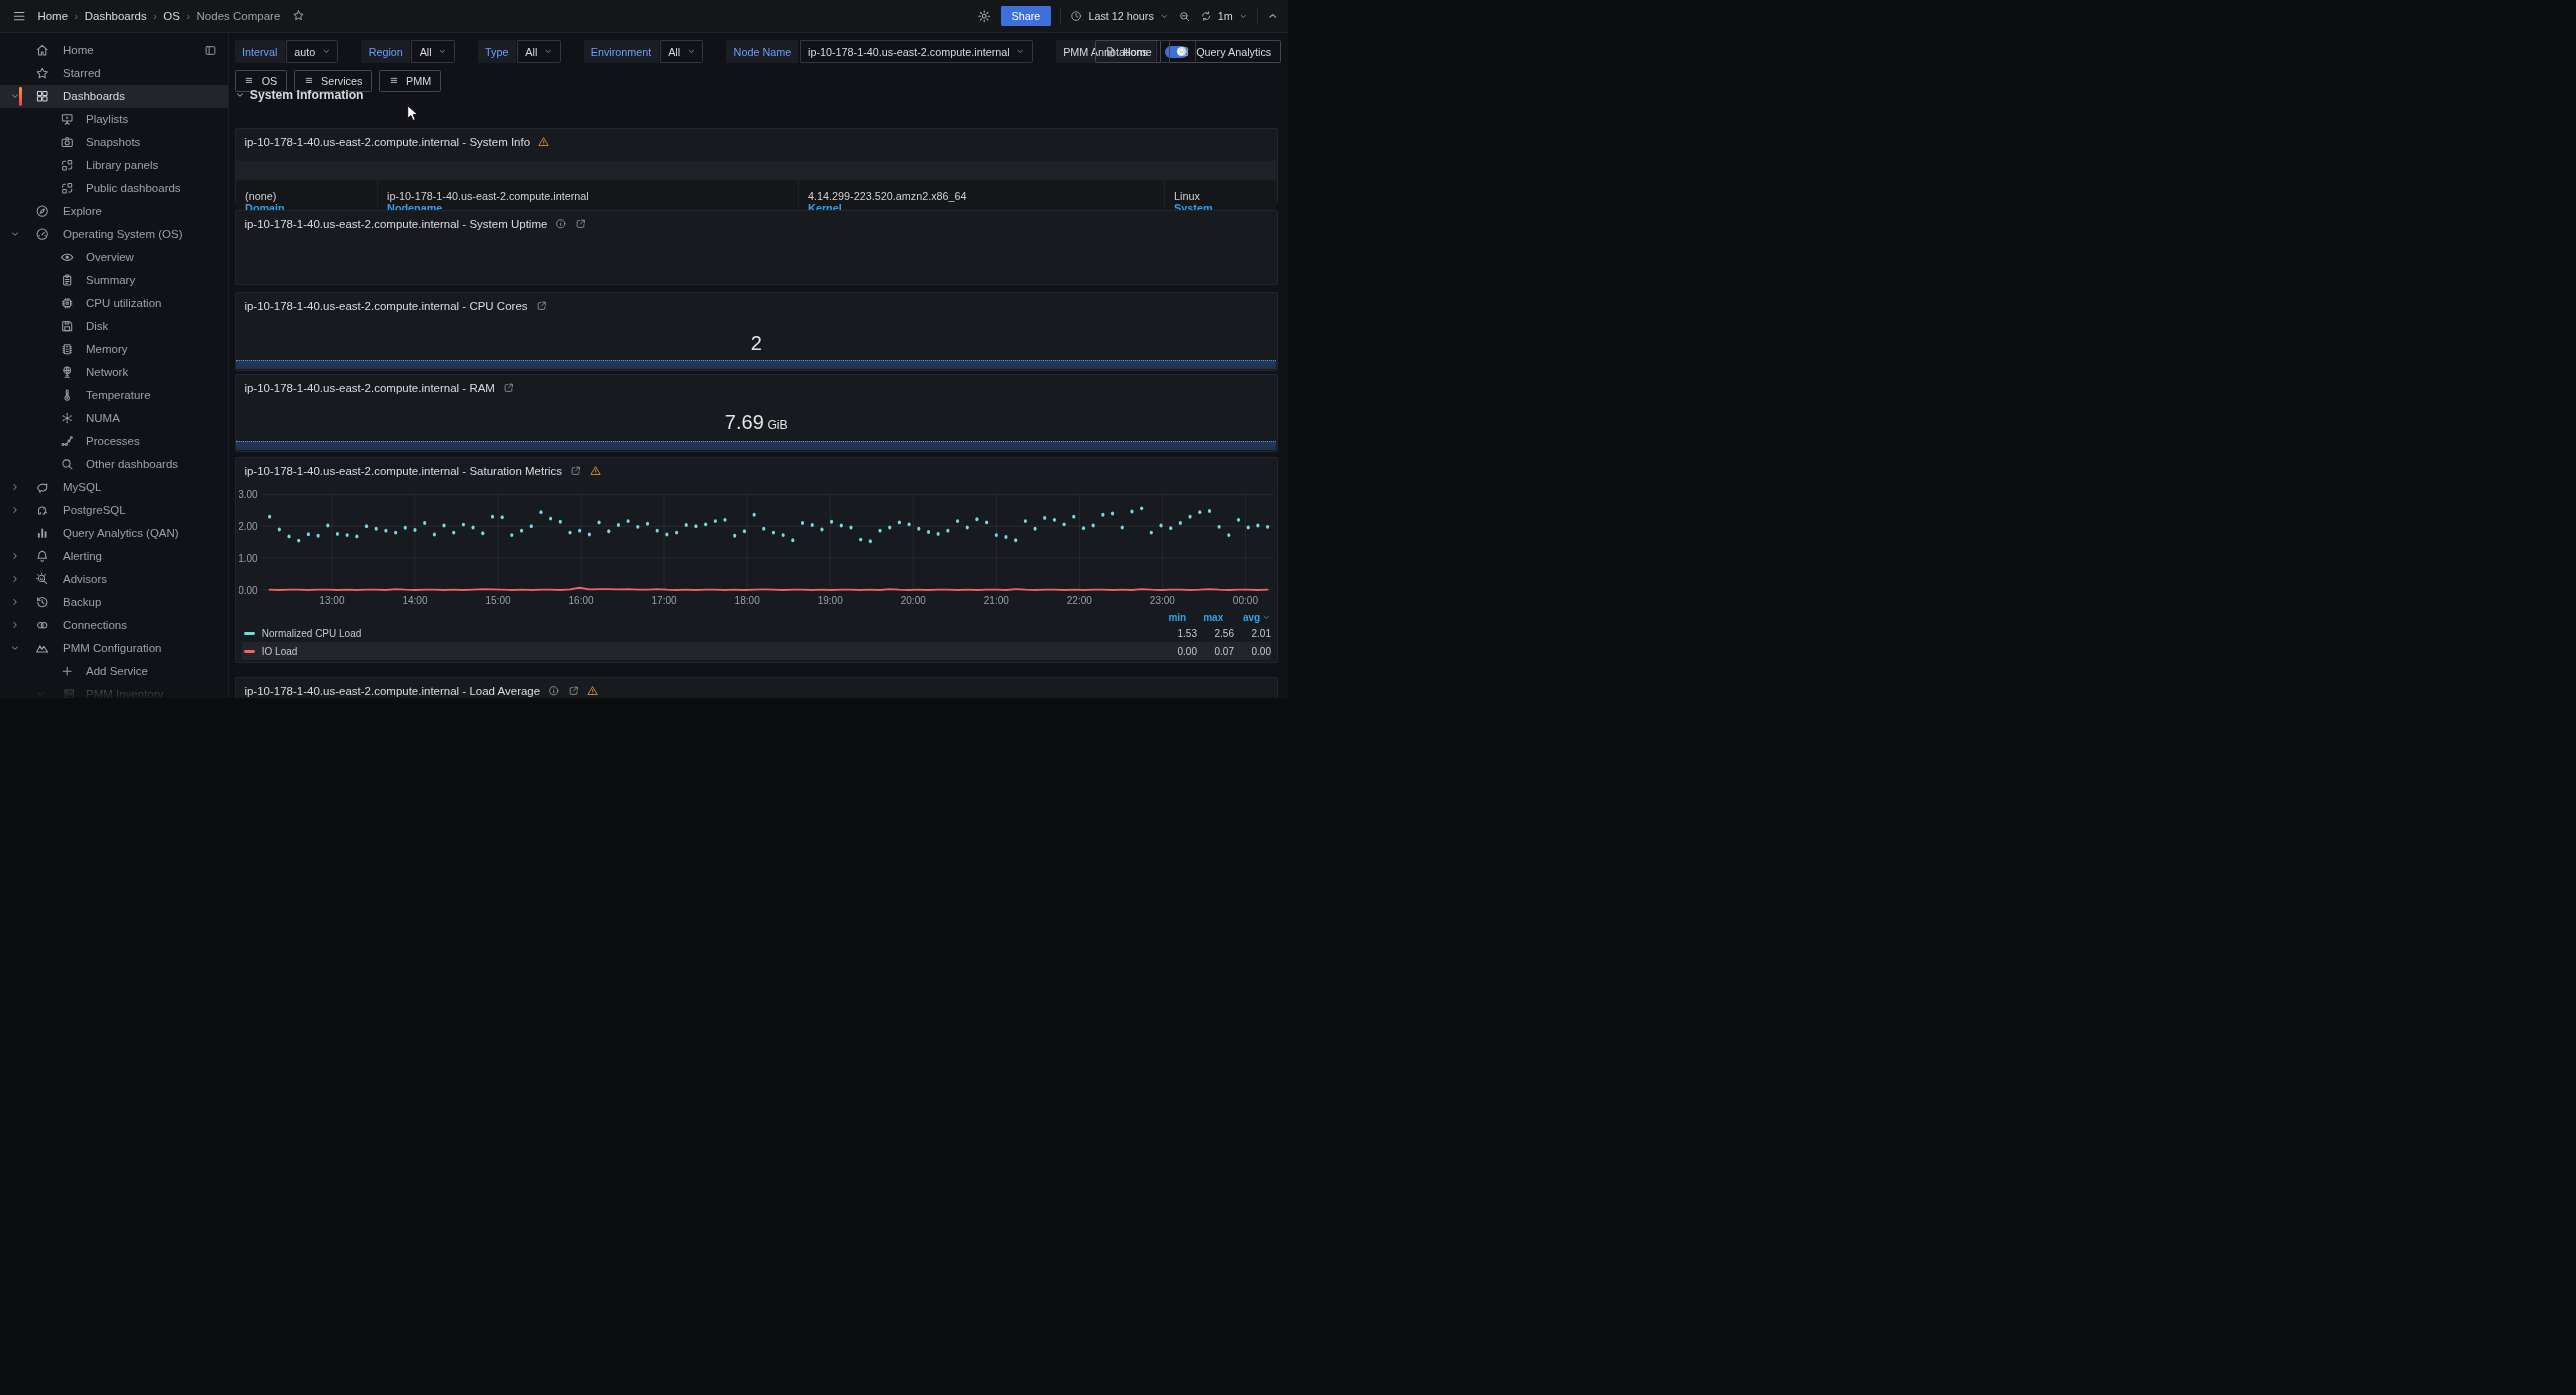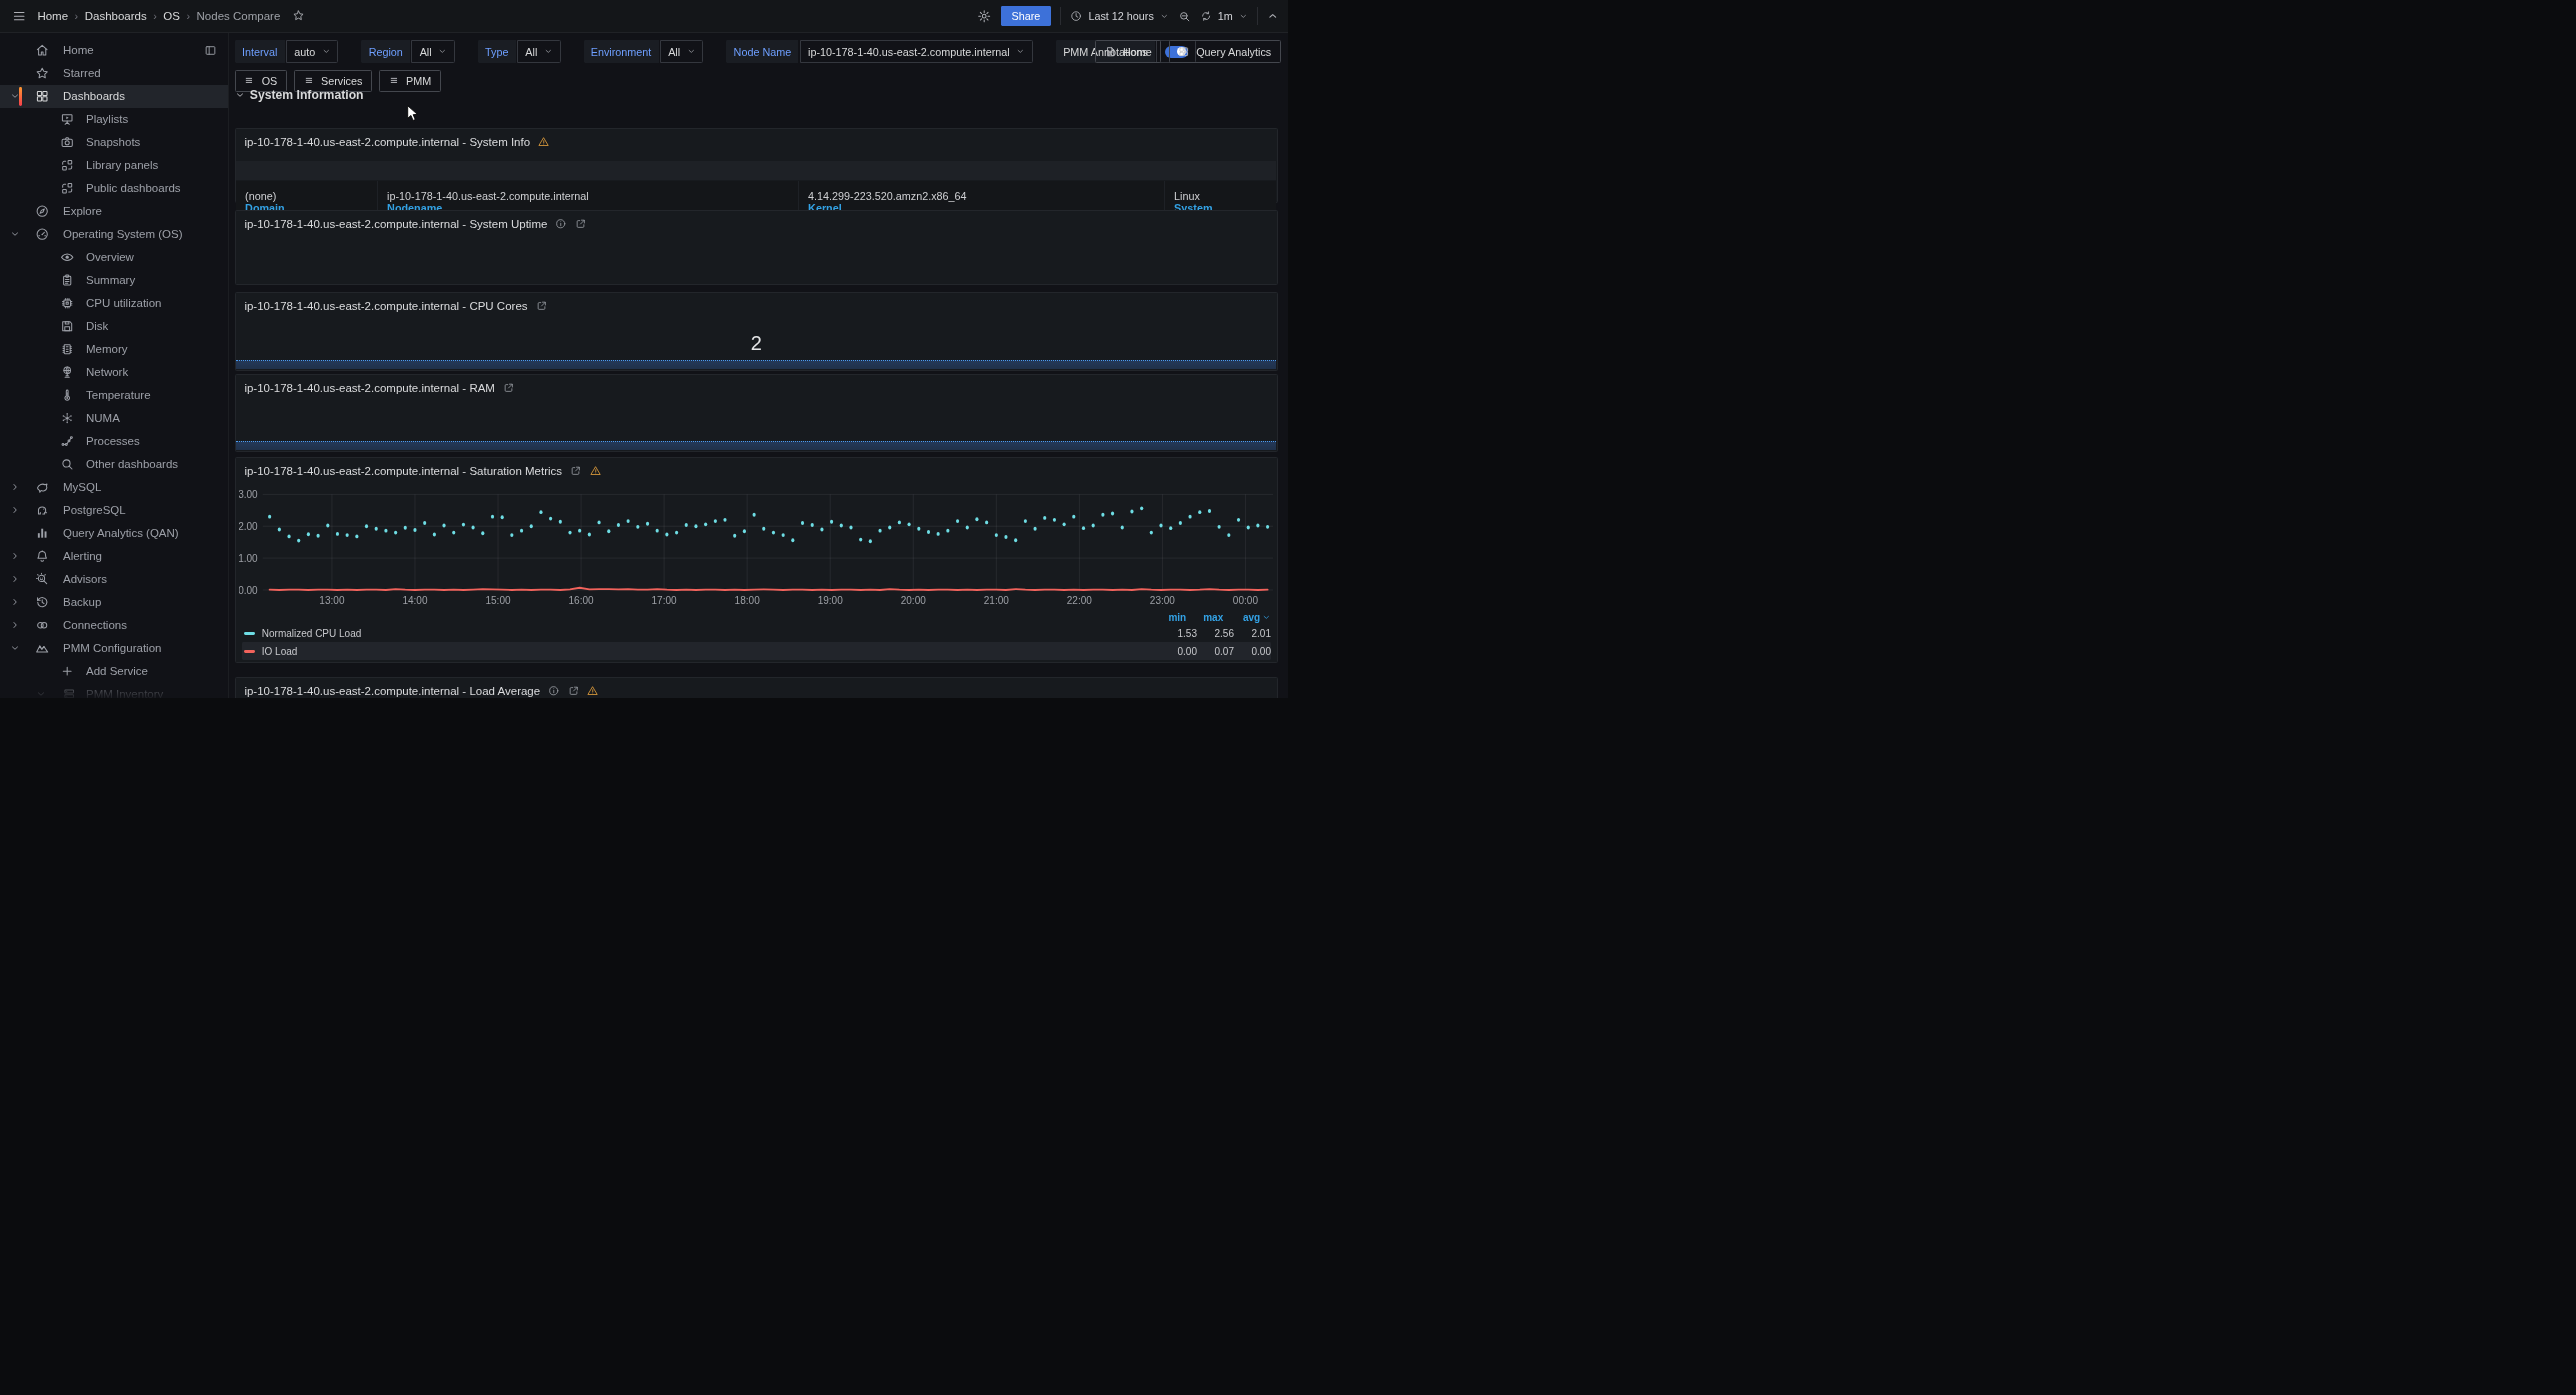--- a/index.html
+++ b/index.html
@@ -729,20 +729,23 @@
 
     <div class="panel" style="top:341px;height:78px">
       <div class="p-title">
         <span>ip-10-178-1-40.us-east-2.compute.internal - RAM</span>
         <span class="ic t-ic">
             <svg viewBox="0 0 24 24" width="100%" height="100%" fill="none" stroke="currentColor" stroke-width="1.7" stroke-linecap="round" stroke-linejoin="round">
               <path d="M10 5.5H6.5A2 2 0 0 0 4.5 7.5v10a2 2 0 0 0 2 2h10a2 2 0 0 0 2-2V14"></path>
               <path d="M13.5 4.5h6v6M19 5l-7.5 7.5"></path>
             </svg>
           </span>
+      </div>
+      <div class="stat-wrap" style="top:48%">
+        <span class="stat-big">7.69</span><span class="stat-unit">GiB</span>
       </div>
       <div class="spark"></div>
     </div>
 
     <div class="panel" style="top:424px;height:206px">
       <div class="p-title">
         <span>ip-10-178-1-40.us-east-2.compute.internal - Saturation Metrics</span>
         <span class="ic t-ic">
             <svg viewBox="0 0 24 24" width="100%" height="100%" fill="none" stroke="currentColor" stroke-width="1.7" stroke-linecap="round" stroke-linejoin="round">
               <path d="M10 5.5H6.5A2 2 0 0 0 4.5 7.5v10a2 2 0 0 0 2 2h10a2 2 0 0 0 2-2V14"></path>

